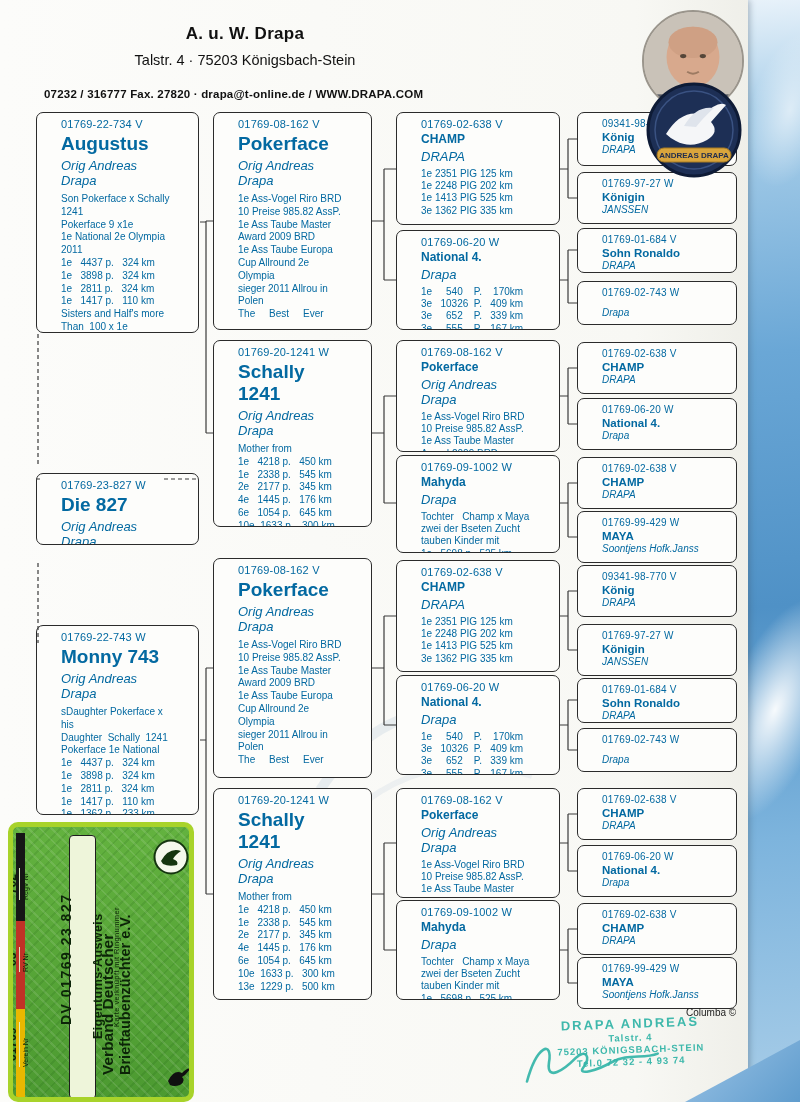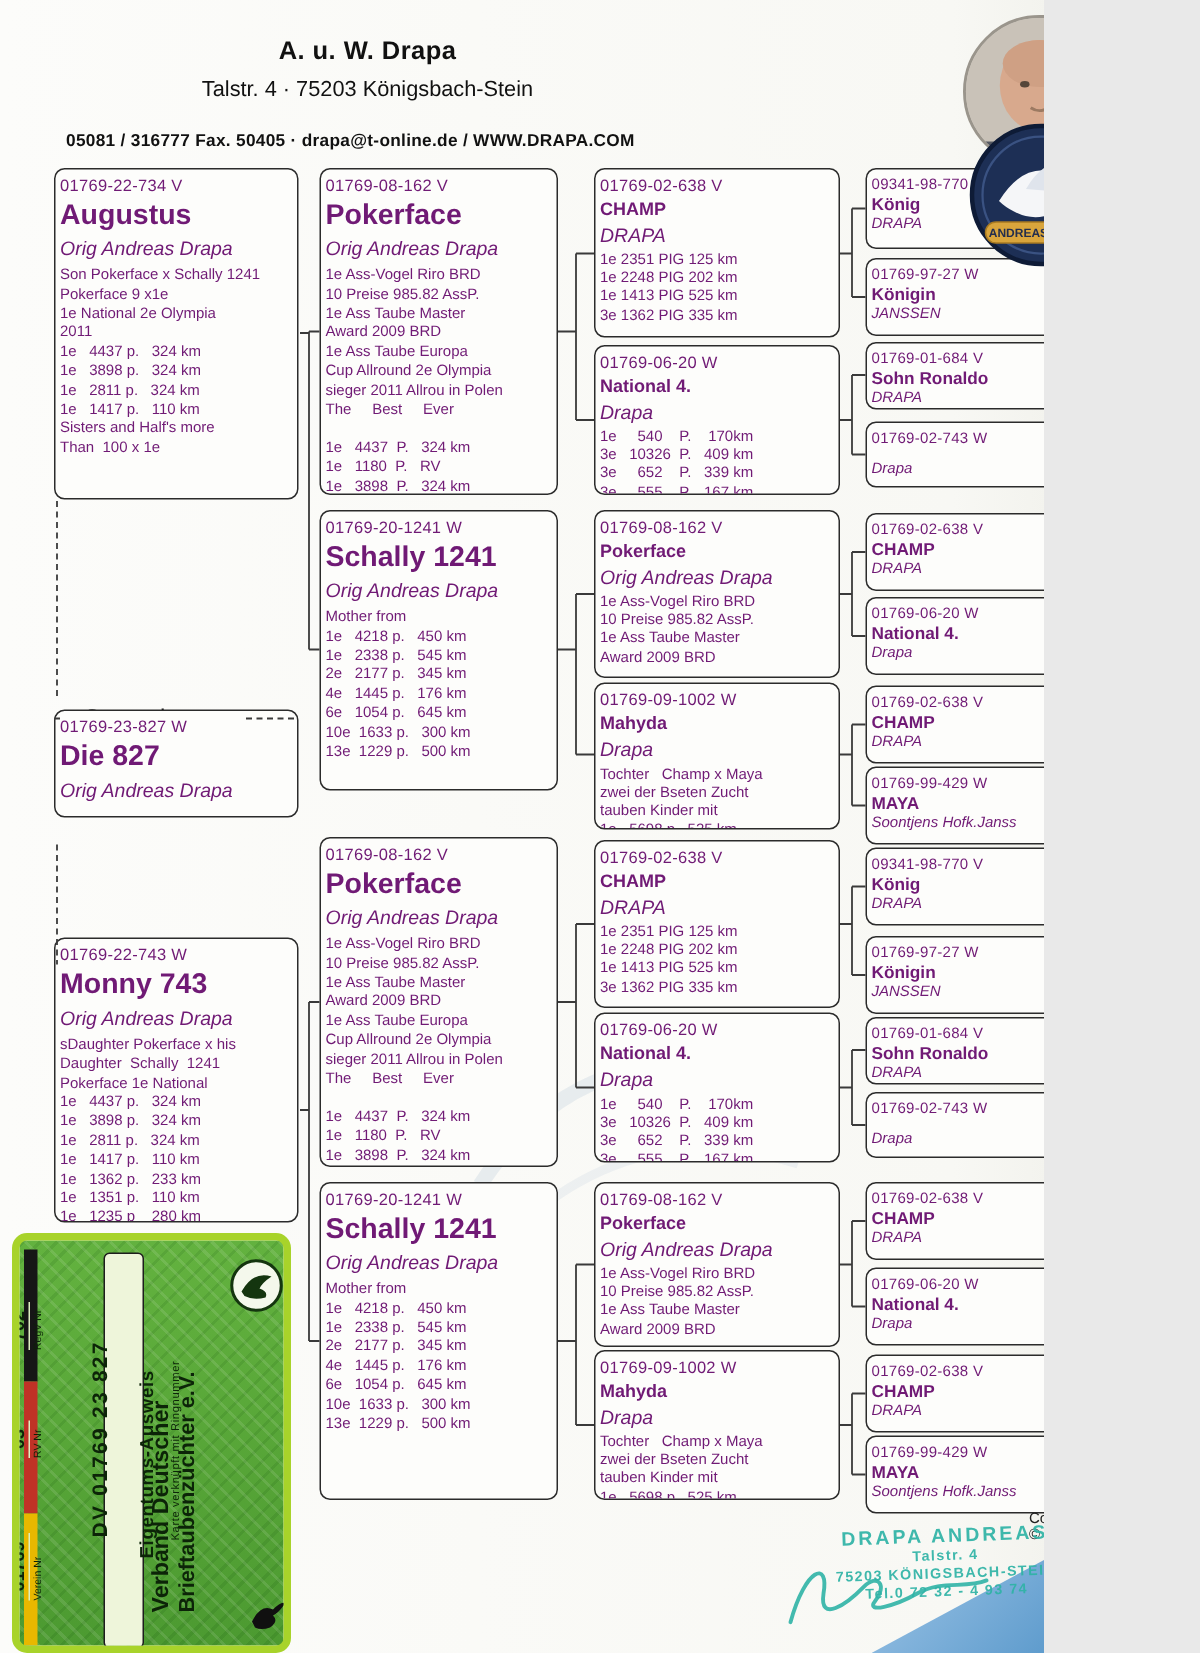--- a/index.html
+++ b/index.html
@@ -1,18 +1,18 @@
 <!DOCTYPE html>
 <html><head>
 <meta charset="utf-8">
 <style>
   * { box-sizing: border-box; }
   html,body { margin:0; padding:0; }
   body { width:800px; height:1102px; font-family:"Liberation Sans", sans-serif; background:#e9e9e9; }
-  .scan { position:relative; width:696px; height:1102px; overflow:hidden; background:#fbfbf8; }
+  .scan { position:relative; width:800px; height:1102px; overflow:hidden; background:#fbfbf8; }
 
   
   .page { position:absolute; left:0; top:0; width:748px; height:1102px;
           background:linear-gradient(90deg,#fcfcfa 0%, #f8f8f4 85%, #efefe9 100%);
           box-shadow:2px 0 6px rgba(60,80,100,.35); }
 
   
   .blue-strip { position:absolute; right:0; top:0; width:55px; height:1102px;
     background:linear-gradient(175deg,#e8f2fa 0%, #abd0ea 10%, #6aa7d6 32%, #4f91c6 55%, #7db4dd 76%, #a8cde8 100%); }
   .blue-swoosh { position:absolute; right:-25px; top:590px; width:100px; height:240px; border-radius:50%;
@@ -25,21 +25,21 @@
     background:linear-gradient(135deg,#9cc4e6,#5f9ccd); clip-path:polygon(100% 0, 100% 100%, 0 100%); z-index:4; }
 
   
   .hdr-block { position:absolute; left:40px; top:24px; width:410px; text-align:center; color:#111; }
   .hdr-title { font-size:17px; font-weight:bold; letter-spacing:.3px; }
   .hdr-addr  { font-size:14.5px; font-weight:normal; margin-top:8px; }
   .hdr-contact { position:absolute; left:44px; top:88px; font-size:11.5px; font-weight:bold; color:#111; letter-spacing:.2px; }
 
   
   .pbox { position:absolute; background:#fdfdfb; border:1.4px solid #2b2b2b; border-radius:7px;
-          padding:5px 3px; color:#701a75; overflow:hidden; }
+          padding:5px 24px; color:#0369a1; overflow:hidden; }
   .ring   { font-size:11px; letter-spacing:.2px; }
   .bname  { font-size:19px; font-weight:bold; margin-top:3px; }
   .origin { font-size:13px; font-style:italic; margin-top:3px; }
   .pbody  { font-size:10px; line-height:12.8px; margin-top:5px; white-space:pre-wrap; }
   .mid .bname { font-size:12px; margin-top:2px; }
   .mid .pbody { line-height:12.2px; margin-top:4px; }
   .small .ring { font-size:10px; }
   .small .bname { font-size:11.5px; margin-top:2px; }
   .small .origin { font-size:10px; margin-top:1px; }
   .gap-origin .origin { margin-top:9px; }
@@ -106,21 +106,21 @@
   <svg class="wm">
     <path d="M320,790 Q400,668 545,733" stroke="#c3d2dd" stroke-width="10" fill="none" opacity="0.33"></path>
     <path d="M352,812 Q432,744 532,776" stroke="#ccd9e2" stroke-width="6" fill="none" opacity="0.28"></path>
     <path d="M430,206 Q470,168 522,194 Q482,186 452,216" stroke="#d6d6d1" stroke-width="3" fill="none" opacity="0.5"></path>
   </svg>
 
   <div class="hdr-block">
     <div class="hdr-title">A. u. W. Drapa</div>
     <div class="hdr-addr">Talstr. 4  ·  75203 Königsbach-Stein</div>
   </div>
-  <div class="hdr-contact">05081 / 316777 Fax. 50405  ·  drapa@t-online.de / WWW.DRAPA.COM</div>
+  <div class="hdr-contact">07232 / 316777 Fax. 27820  ·  drapa@t-online.de / WWW.DRAPA.COM</div>
 
   <svg class="lines">
     <path d="M200,222 H206 M206,221 V433 M206,221 H213 M206,433 H213
              M200,740 H206 M206,668 V894 M206,668 H213 M206,894 H213
              M372,221 H384 M384,169 V280 M384,169 H396 M384,280 H396
              M372,433 H384 M384,396 V503 M384,396 H396 M384,503 H396
              M372,668 H384 M384,616 V725 M384,616 H396 M384,725 H396
              M372,894 H384 M384,843 V950 M384,843 H396 M384,950 H396
              M560,169 H568 M568,139 V198 M568,139 H577 M568,198 H577
              M560,280 H568 M568,250 V303 M568,250 H577 M568,303 H577

